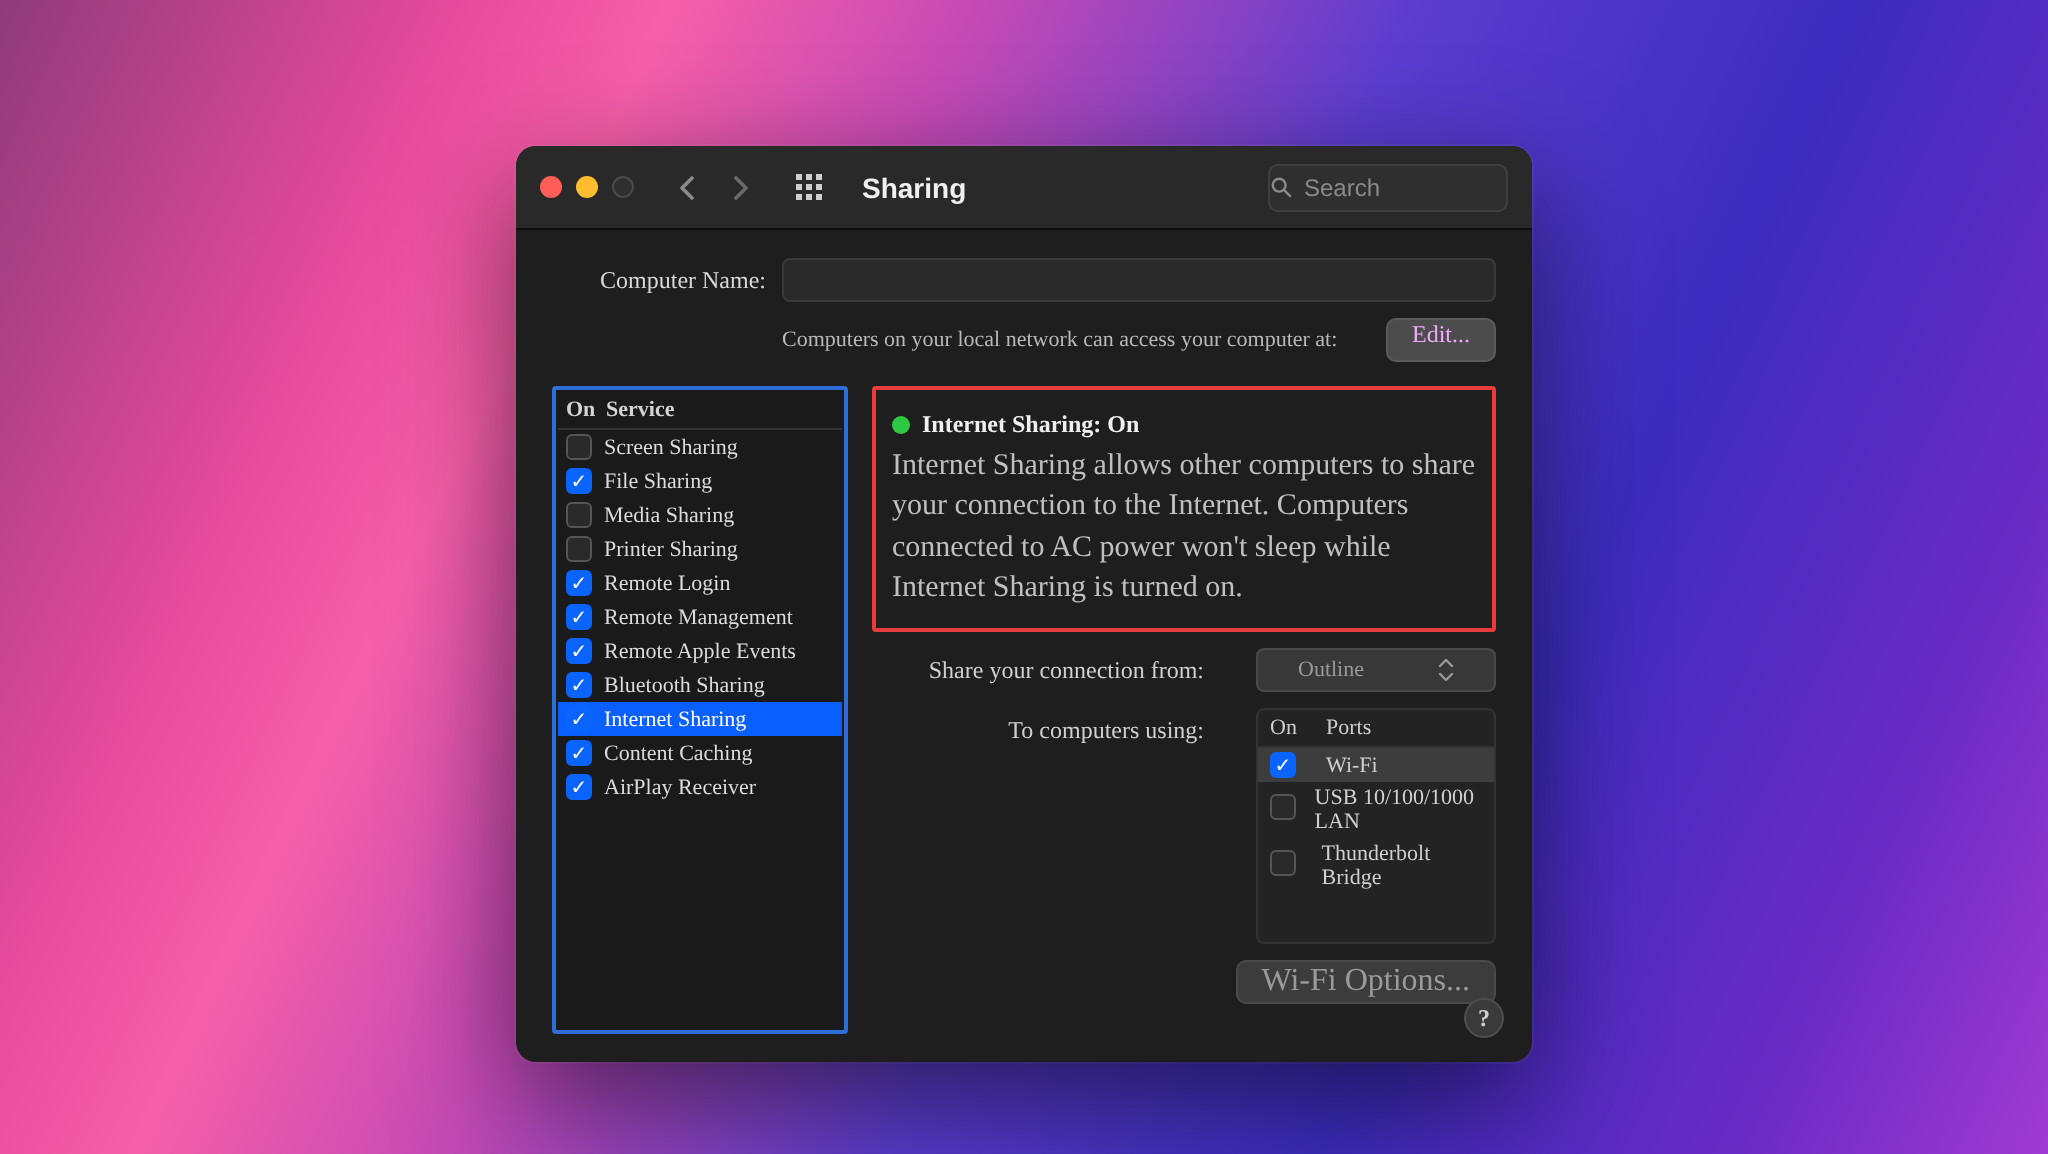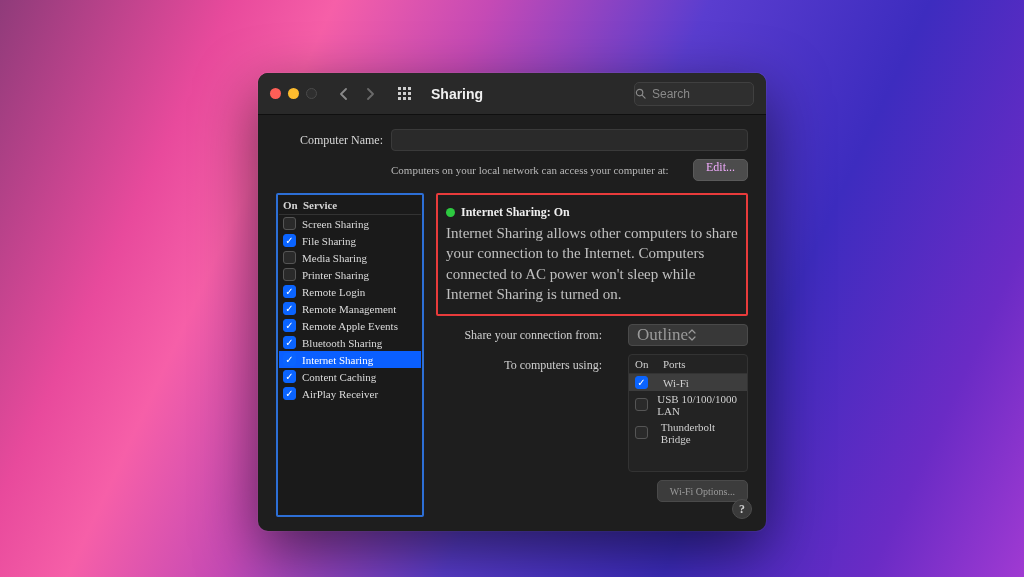--- a/index.html
+++ b/index.html
@@ -156,43 +156,43 @@
     .status-title { font-weight: 600; color: #efefef; font-size: 12px; }
     .info-desc { color: #c0c0c0; font-size: 15px; line-height: 1.35; margin-top: 3px; }
     .form-row {
       display: flex; align-items: center; margin-bottom: 8px;
     }
     .form-lbl {
       width: 168px; text-align: right; padding-right: 26px; color: #d0d0d0; font-size: 12px; margin-left: 24px;
     }
     .select-box {
       flex: 1; height: 22px; background: #383838; border: 1px solid #4a4a4a;
-      border-radius: 4px; padding: 0 8px; color: #9a9a9a;
-      display: flex; align-items: center; 
-      font-size: 17px;
+      border-radius: 4px; padding: 0 20px; color: #9a9a9a;
+      display: flex; align-items: center; justify-content: space-between;
+      font-size: 11px;
     }
     .ports-row { display: flex; align-items: flex-start; }
     .ports-table {
       flex: 1; background: #232323; border: 1px solid #333;
       border-radius: 4px; font-size: 11px; min-height: 118px;
     }
     .ports-header { display: flex; padding: 3px 6px; border-bottom: 1px solid #333; color: #cfcfcf; }
     .ports-on { width: 28px; }
     .port-row { display: flex; align-items: center; padding: 2px 6px; color: #d0d0d0; }
     .port-row.sel { background: #3d3d3d; }
     .wifi-opts {
       align-self: flex-end;
       margin-top: 8px;
       background: #3c3c3c;
       border: 1px solid #4a4a4a;
       border-radius: 5px;
       height: 22px; padding: 0 12px;
       color: #9a9a9a;
       display: flex; align-items: center;
-      font-size: 10px;
+      font-size: 16px;
     }
     .help-btn {
       position: absolute;
       right: 14px; bottom: 12px;
       width: 20px; height: 20px; border-radius: 50%;
       background: #3a3a3a; color: #d0d0d0;
       display: flex; align-items: center; justify-content: center;
       font-size: 12px; font-weight: 600;
       border: 1px solid #4d4d4d;
     }

